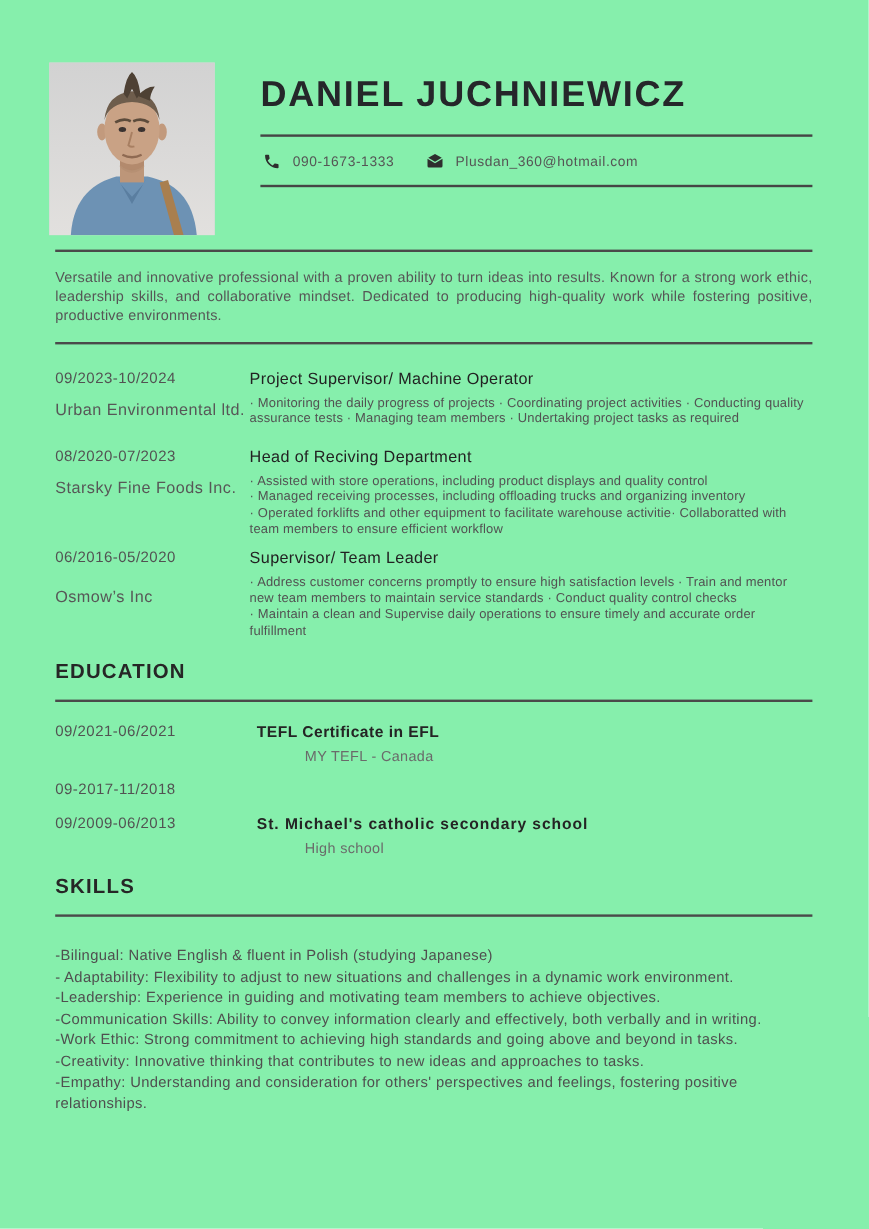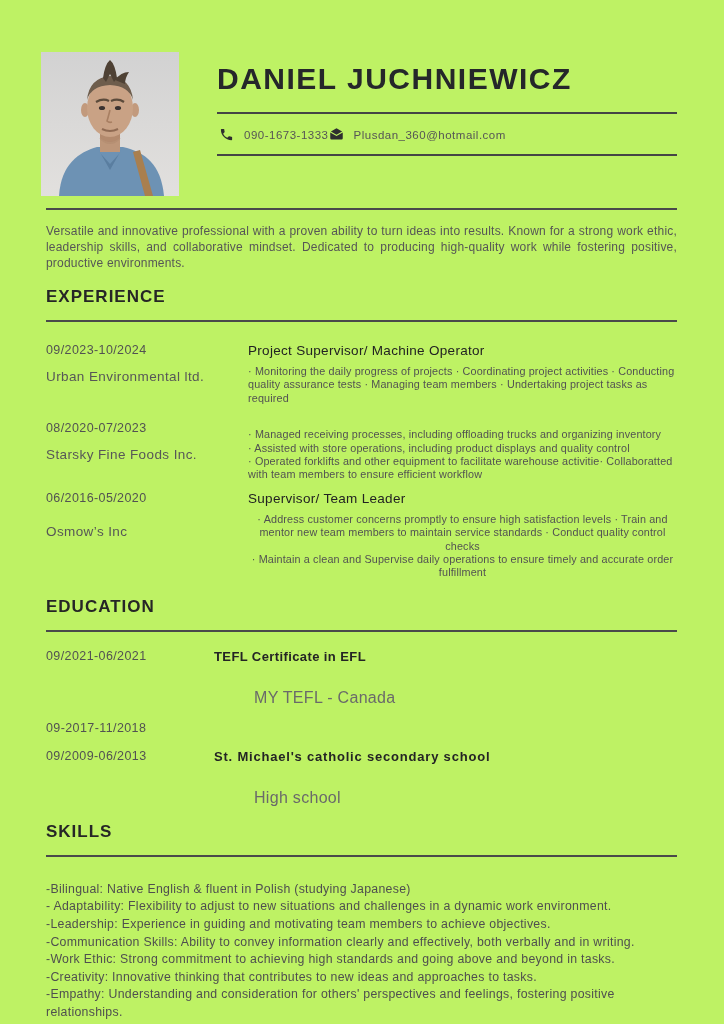--- a/index.html
+++ b/index.html
@@ -1,19 +1,19 @@
 <!DOCTYPE html>
 <html><head>
 <meta charset="utf-8">
 <style>
   html,body{margin:0;padding:0;background:#ffffff;}
   .page{
     position:relative;
     width:724px;height:1024px;
-    background:#bef264;
+    background:#86efac;
     font-family:"Liberation Sans", sans-serif;
     color:#242424;
     overflow:hidden;
     box-sizing:border-box;
   }
   
   .photo{
     position:absolute;left:41px;top:52px;width:138px;height:144px;
     overflow:hidden;background:#d8d8d8;
   }
@@ -24,58 +24,58 @@
   .name{
     font-size:30px;font-weight:bold;letter-spacing:1.5px;
     color:#25272a;line-height:34px;margin:0;
   }
   .address{
     margin-top:15px;
     font-size:11.5px;color:#5b5b5b;letter-spacing:.45px;
   }
   .hdr-rule{border:none;border-top:2px solid #454545;margin:16px 0 0 0;}
   .contact-row{
-    display:flex;align-items:center;
+    display:flex;align-items:center;gap:26px;
     padding:13px 0 12px 2px;
   }
   .contact-item{display:flex;align-items:center;gap:10px;}
   .contact-item .txt{font-size:11.5px;color:#555555;letter-spacing:.5px;}
   .cicon{width:15px;height:15px;flex:0 0 auto;}
   
   .content{margin:0 47px 0 46px;}
   .sec-head{
     font-size:17px;font-weight:bold;letter-spacing:1px;
     color:#262626;margin:0;line-height:19px;
   }
   .sec-rule{border:none;border-top:2px solid #4a4a4a;margin:14px 0 0 0;}
   .about-text{
     margin-top:13px;
     font-size:12px;line-height:16px;color:#565656;
     text-align:justify;letter-spacing:.2px;
   }
   .sec-gap{margin-top:16px;}
   
-  .job{display:grid;grid-template-columns:162px 1fr;gap:40px;}
+  .job{display:grid;grid-template-columns:162px 1fr;}
   .job-1{margin-top:21px;}
   .job-2{margin-top:16px;}
   .job-3{margin-top:9px;}
   .job-dates{font-size:12.5px;color:#525252;letter-spacing:.4px;}
   .job-company{margin-top:12px;font-size:13.5px;color:#575757;letter-spacing:.4px;}
   .job-company.low{margin-top:19px;}
   .job-role{font-size:13.5px;font-weight:normal;color:#222222;letter-spacing:.3px;}
   .job-bullets{margin-top:7px;font-size:10.8px;line-height:13.4px;color:#525252;letter-spacing:.15px;}
-  .job-bullets.gap-lg{text-align:center;}
+  .job-bullets.gap-lg{}
   
   .edu{display:grid;grid-template-columns:168px 1fr;}
   .edu-1{margin-top:17px;}
   .edu-2{margin-top:14px;}
   .edu-3{margin-top:14px;}
   .edu-dates{font-size:12.5px;color:#525252;letter-spacing:.4px;}
   .edu-degree{font-size:13px;font-weight:bold;color:#242424;letter-spacing:.4px;}
-  .edu-school{margin-top:25px;font-size:16px;color:#6a6a6a;letter-spacing:.3px;padding-left:40px;}
+  .edu-school{margin-top:6px;font-size:12px;color:#6a6a6a;letter-spacing:.3px;padding-left:40px;}
   
   .skills-list{margin-top:24px;}
   .skill-item{font-size:12.3px;line-height:17.6px;color:#4f4f4f;letter-spacing:.3px;}
 </style>
 </head>
 <body>
 
 <div class="page">
 
   <div class="photo">
@@ -140,21 +140,20 @@
     </div>
     <hr class="hdr-rule" style="margin-top:0;">
   </div>
 
   <div class="content">
 
     <h2 class="sec-head" style="margin-top:19px;">ABOUT ME</h2>
     <hr class="sec-rule">
     <p class="about-text">Versatile and innovative professional with a proven ability to turn ideas into results. Known for a strong work ethic, leadership skills, and collaborative mindset. Dedicated to producing high-quality work while fostering positive, productive environments.</p>
 
-    <h2 class="sec-head sec-gap">EXPERIENCE</h2>
     <hr class="sec-rule">
 
     <div class="job job-1">
       <div>
         <div class="job-dates">09/2023-10/2024</div>
         <div class="job-company">Urban Environmental ltd.</div>
       </div>
       <div>
         <div class="job-role">Project Supervisor/ Machine Operator</div>
         <div class="job-bullets">
@@ -162,23 +161,24 @@
         </div>
       </div>
     </div>
 
     <div class="job job-2">
       <div>
         <div class="job-dates">08/2020-07/2023</div>
         <div class="job-company">Starsky Fine Foods Inc.</div>
       </div>
       <div>
+        <div class="job-role">Head of Reciving Department</div>
         <div class="job-bullets">
+          <div>· Assisted with store operations, including product displays and quality control</div>
           <div>· Managed receiving processes, including offloading trucks and organizing inventory</div>
-          <div>· Assisted with store operations, including product displays and quality control</div>
           <div>· Operated forklifts and other equipment to facilitate warehouse activitie· Collaboratted with team members to ensure efficient workflow</div>
         </div>
       </div>
     </div>
 
     <div class="job job-3">
       <div>
         <div class="job-dates">06/2016-05/2020</div>
         <div class="job-company low">Osmow’s Inc</div>
       </div>

